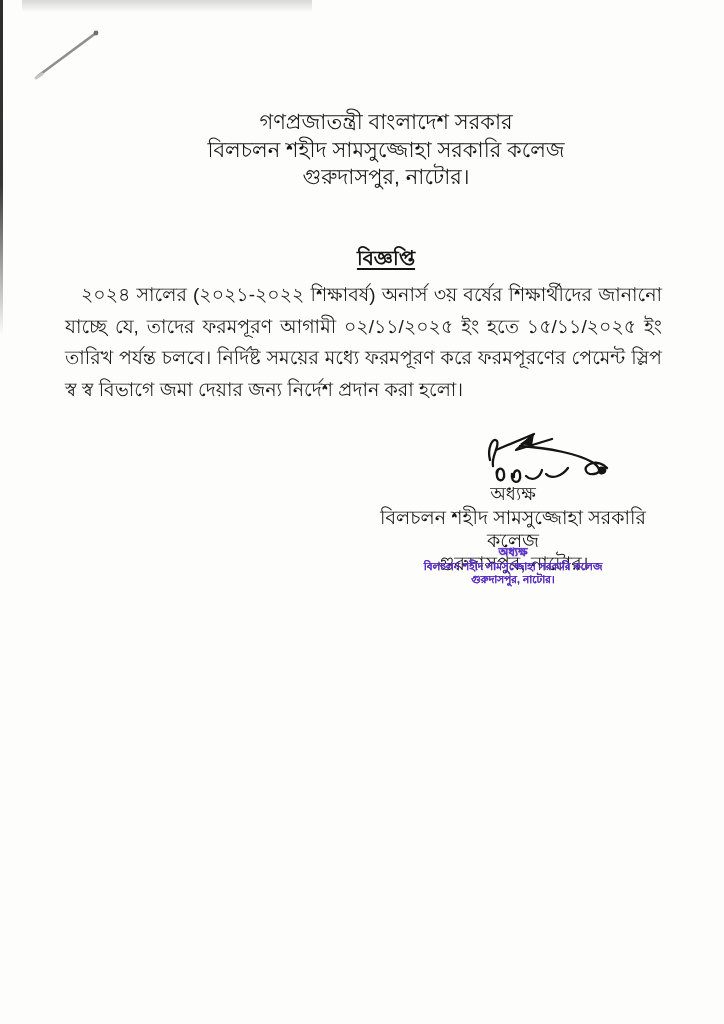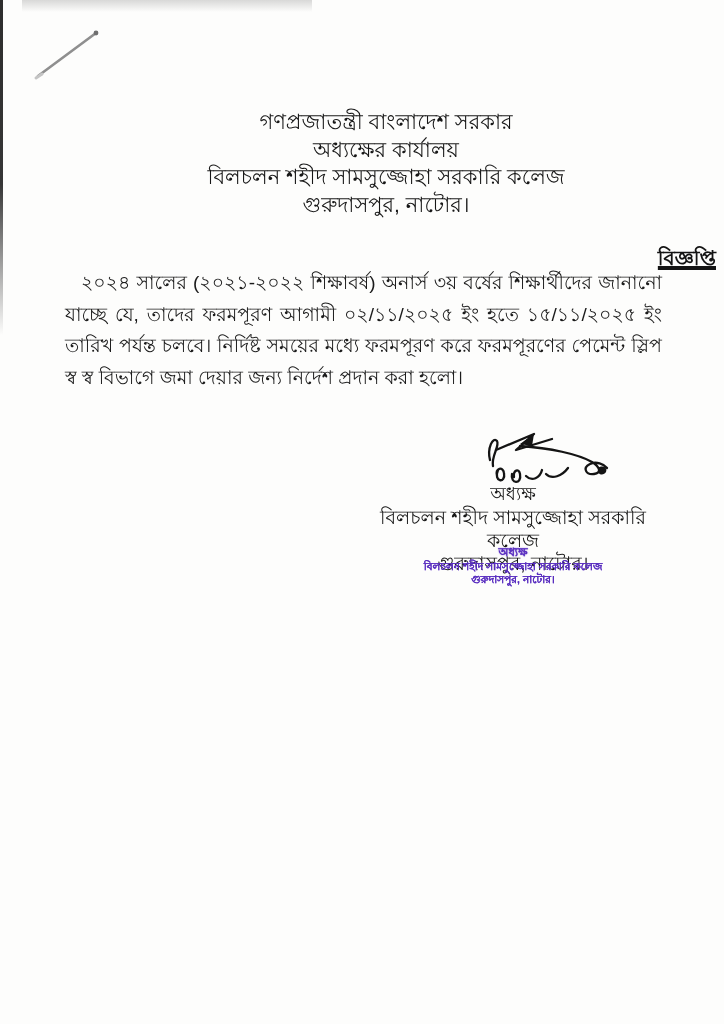--- a/index.html
+++ b/index.html
@@ -31,28 +31,27 @@
   }
   .header div{font-size:21px;line-height:27.5px;color:#161616;}
   
   .date-line{
     position:absolute;top:202px;right:100px;
     font-size:19px;color:#1b1b1b;
   }
   
   .notice-title{
     position:absolute;top:243px;left:56px;width:660px;
-    text-align:right;font-size:20px;font-weight:bold;
+    text-align:center;font-size:20px;font-weight:bold;
     color:#141414;
-    text-decoration:underline;
   }
   .notice-title span{text-decoration:underline;text-underline-offset:3px;}
   
   .body-text{
-    position:absolute;top:267px;left:65px;width:597px;
+    position:absolute;top:279px;left:65px;width:597px;
     font-size:19px;line-height:31.5px;
     text-align:justify;text-indent:16px;
     color:#1b1b1b;
   }
   
   .signature-svg{position:absolute;left:460px;top:426px;}
   .sig-block{
     position:absolute;top:484px;left:362px;width:302px;
     text-align:center;color:#161616;
   }
@@ -81,21 +80,20 @@
   <div class="top-shade"></div>
 
   <svg class="pencil-svg" width="95" height="75" viewBox="0 0 95 75">
     <line x1="20" y1="60" x2="78" y2="17" stroke="#8f8f8f" stroke-width="2.6" stroke-linecap="round"></line>
     <circle cx="78" cy="17" r="2.4" fill="#6f6f6f"></circle>
     <line x1="18" y1="62" x2="24" y2="58" stroke="#c4c4c4" stroke-width="3" stroke-linecap="round"></line>
   </svg>
 
   <div class="header">
     <div>গণপ্রজাতন্ত্রী বাংলাদেশ সরকার</div>
-    <div>অধ্যক্ষের কার্যালয়</div>
     <div>বিলচলন শহীদ সামসুজ্জোহা সরকারি কলেজ</div>
     <div>গুরুদাসপুর, নাটোর।</div>
   </div>
 
 
   <div class="notice-title">
     <span>বিজ্ঞপ্তি</span>
   </div>
 
   <div class="body-text">২০২৪ সালের (২০২১-২০২২ শিক্ষাবর্ষ) অনার্স ৩য় বর্ষের শিক্ষার্থীদের জানানো যাচ্ছে যে,  তাদের ফরমপূরণ আগামী ০২/১১/২০২৫ ইং হতে ১৫/১১/২০২৫ ইং তারিখ পর্যন্ত চলবে। নির্দিষ্ট সময়ের মধ্যে ফরমপূরণ করে ফরমপূরণের পেমেন্ট স্লিপ স্ব স্ব বিভাগে জমা দেয়ার জন্য নির্দেশ প্রদান করা হলো।</div>

